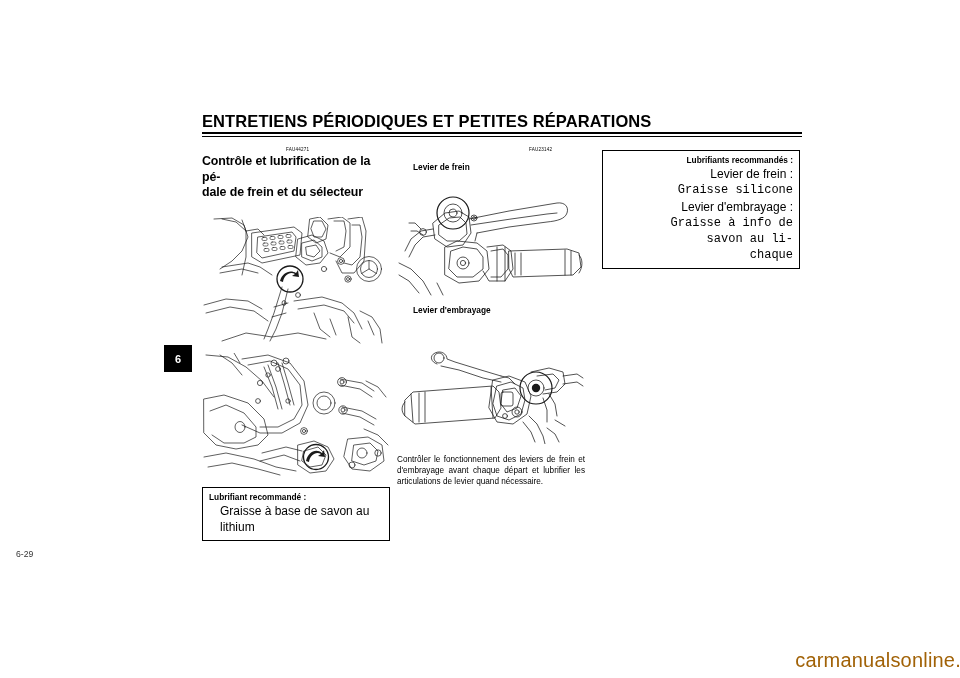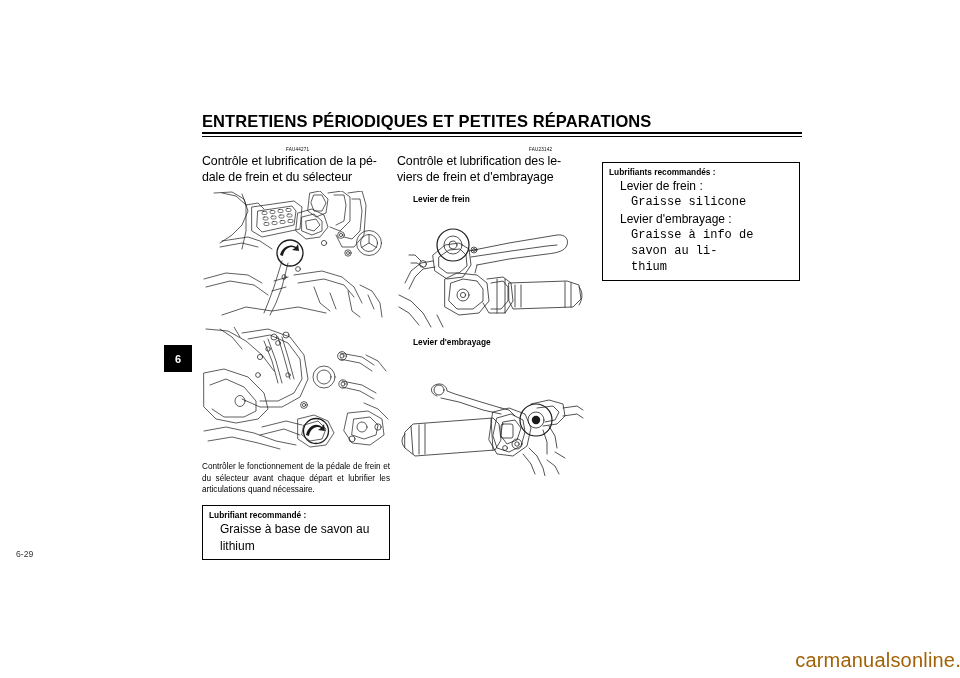--- a/index.html
+++ b/index.html
@@ -85,23 +85,23 @@
     text-align: center;
     color: #000;
     height: 7px;
     line-height: 7px;
   }
   .art-code.left-col  { margin-left: 84px; text-align: left; }
   .art-code.mid-col   { margin-left: 132px; text-align: left; }
 
   
   h2.section-title {
-    margin: 1px 0 6px 0;
+    margin: 1px 0 16px 0;
     font-size: 12.4px;
-    font-weight: normal;
+    font-weight: bold;
     line-height: 1.26;
     letter-spacing: -0.1px;
   }
 
   
   h3.sub-title {
     margin: 16px;
     font-size: 8.3px;
     font-weight: bold;
     line-height: 1.3;
@@ -314,36 +314,31 @@
         <path d="M58 108 L82 102 L98 108"></path>
 
         <circle cx="114" cy="104" r="12.5" stroke-width="1.3"></circle>
         <path d="M104 108 C106 99 114 95 120 100 L122 97 L123 104 L116 103 L119 101 C114 98 108 102 107 109 Z" fill="#1a1a1a" stroke="none"></path>
 
         <path d="M2 104 L24 100 L52 106 L74 114 L94 118"></path>
         <path d="M6 114 L30 110 L56 116 L78 122"></path>
       </svg>
     </div>
 
-    <p class="body-text" style="margin-top:10px;">Contrôler le fonctionnement de la pédale de frein et du sélecteur avant chaque départ et lubrifier les articulations quand nécessaire.</p>
 
     <div class="note-box" style="margin-top:10px;">
       <div class="note-title">Lubrifiant recommandé :</div>
       <div class="note-line indent-1">Graisse à base de savon au lithium</div>
     </div>
   </div>
 
   <div class="column" id="column-middle">
 
     <div class="art-code mid-col">FAU23142</div>
 
-    <h2 class="section-title">
-      <span>Contrôle et lubrification des le-</span><br>
-      <span>viers de frein et d'embrayage</span>
-    </h2>
 
     <h3 class="sub-title" style="margin-top:9px;">Levier de frein</h3>
 
     <div class="figure" style="height:110px; margin-top:6px;">
       <svg viewBox="0 0 188 110" xmlns="http://www.w3.org/2000/svg" fill="none" stroke="#1a1a1a" stroke-width="0.75" stroke-linecap="round" stroke-linejoin="round">
 
         <path d="M36 34 L48 24 L62 22 L72 28 L74 44 L66 56 L50 58 L38 50 Z"></path>
         <path d="M42 36 L52 29 L63 28 L69 34 L70 45 L62 52 L50 52 L42 46 Z"></path>
 
         <circle cx="56" cy="24" r="16" stroke-width="1.2"></circle>
@@ -419,30 +414,31 @@
         <path d="M152 62 L158 72 L160 84"></path>
         <path d="M146 66 L150 78 L150 90"></path>
 
         <path d="M132 84 L140 92 L146 104 L148 112"></path>
         <path d="M126 90 L134 100 L138 110"></path>
         <path d="M150 96 L158 102 L162 110"></path>
         <path d="M158 88 L168 94"></path>
       </svg>
     </div>
 
+    <p class="body-text" style="margin-top:10px;">Contrôler le fonctionnement des leviers de frein et d'embrayage avant chaque départ et lubrifier les articulations de levier quand nécessaire.</p>
   </div>
 
   <div class="column" id="column-right">
-    <div class="note-box" style="margin-top:16px;">
+    <div class="note-box" style="margin-top:4px;text-align:right;">
       <div class="note-title">Lubrifiants recommandés :</div>
       <div class="note-line indent-1">Levier de frein :</div>
       <div class="note-line indent-2">Graisse silicone</div>
       <div class="note-line indent-1">Levier d'embrayage :</div>
       <div class="note-line indent-2">Graisse à info de savon au li-</div>
-      <div class="note-line indent-2">thium</div>
+      <div class="note-line indent-2">chaque</div>
     </div>
   </div>
 
   <div id="page-folio">6-29</div>
 
   <div id="watermark">carmanualsonline.info</div>
 
 </div>
 
 </body></html>

